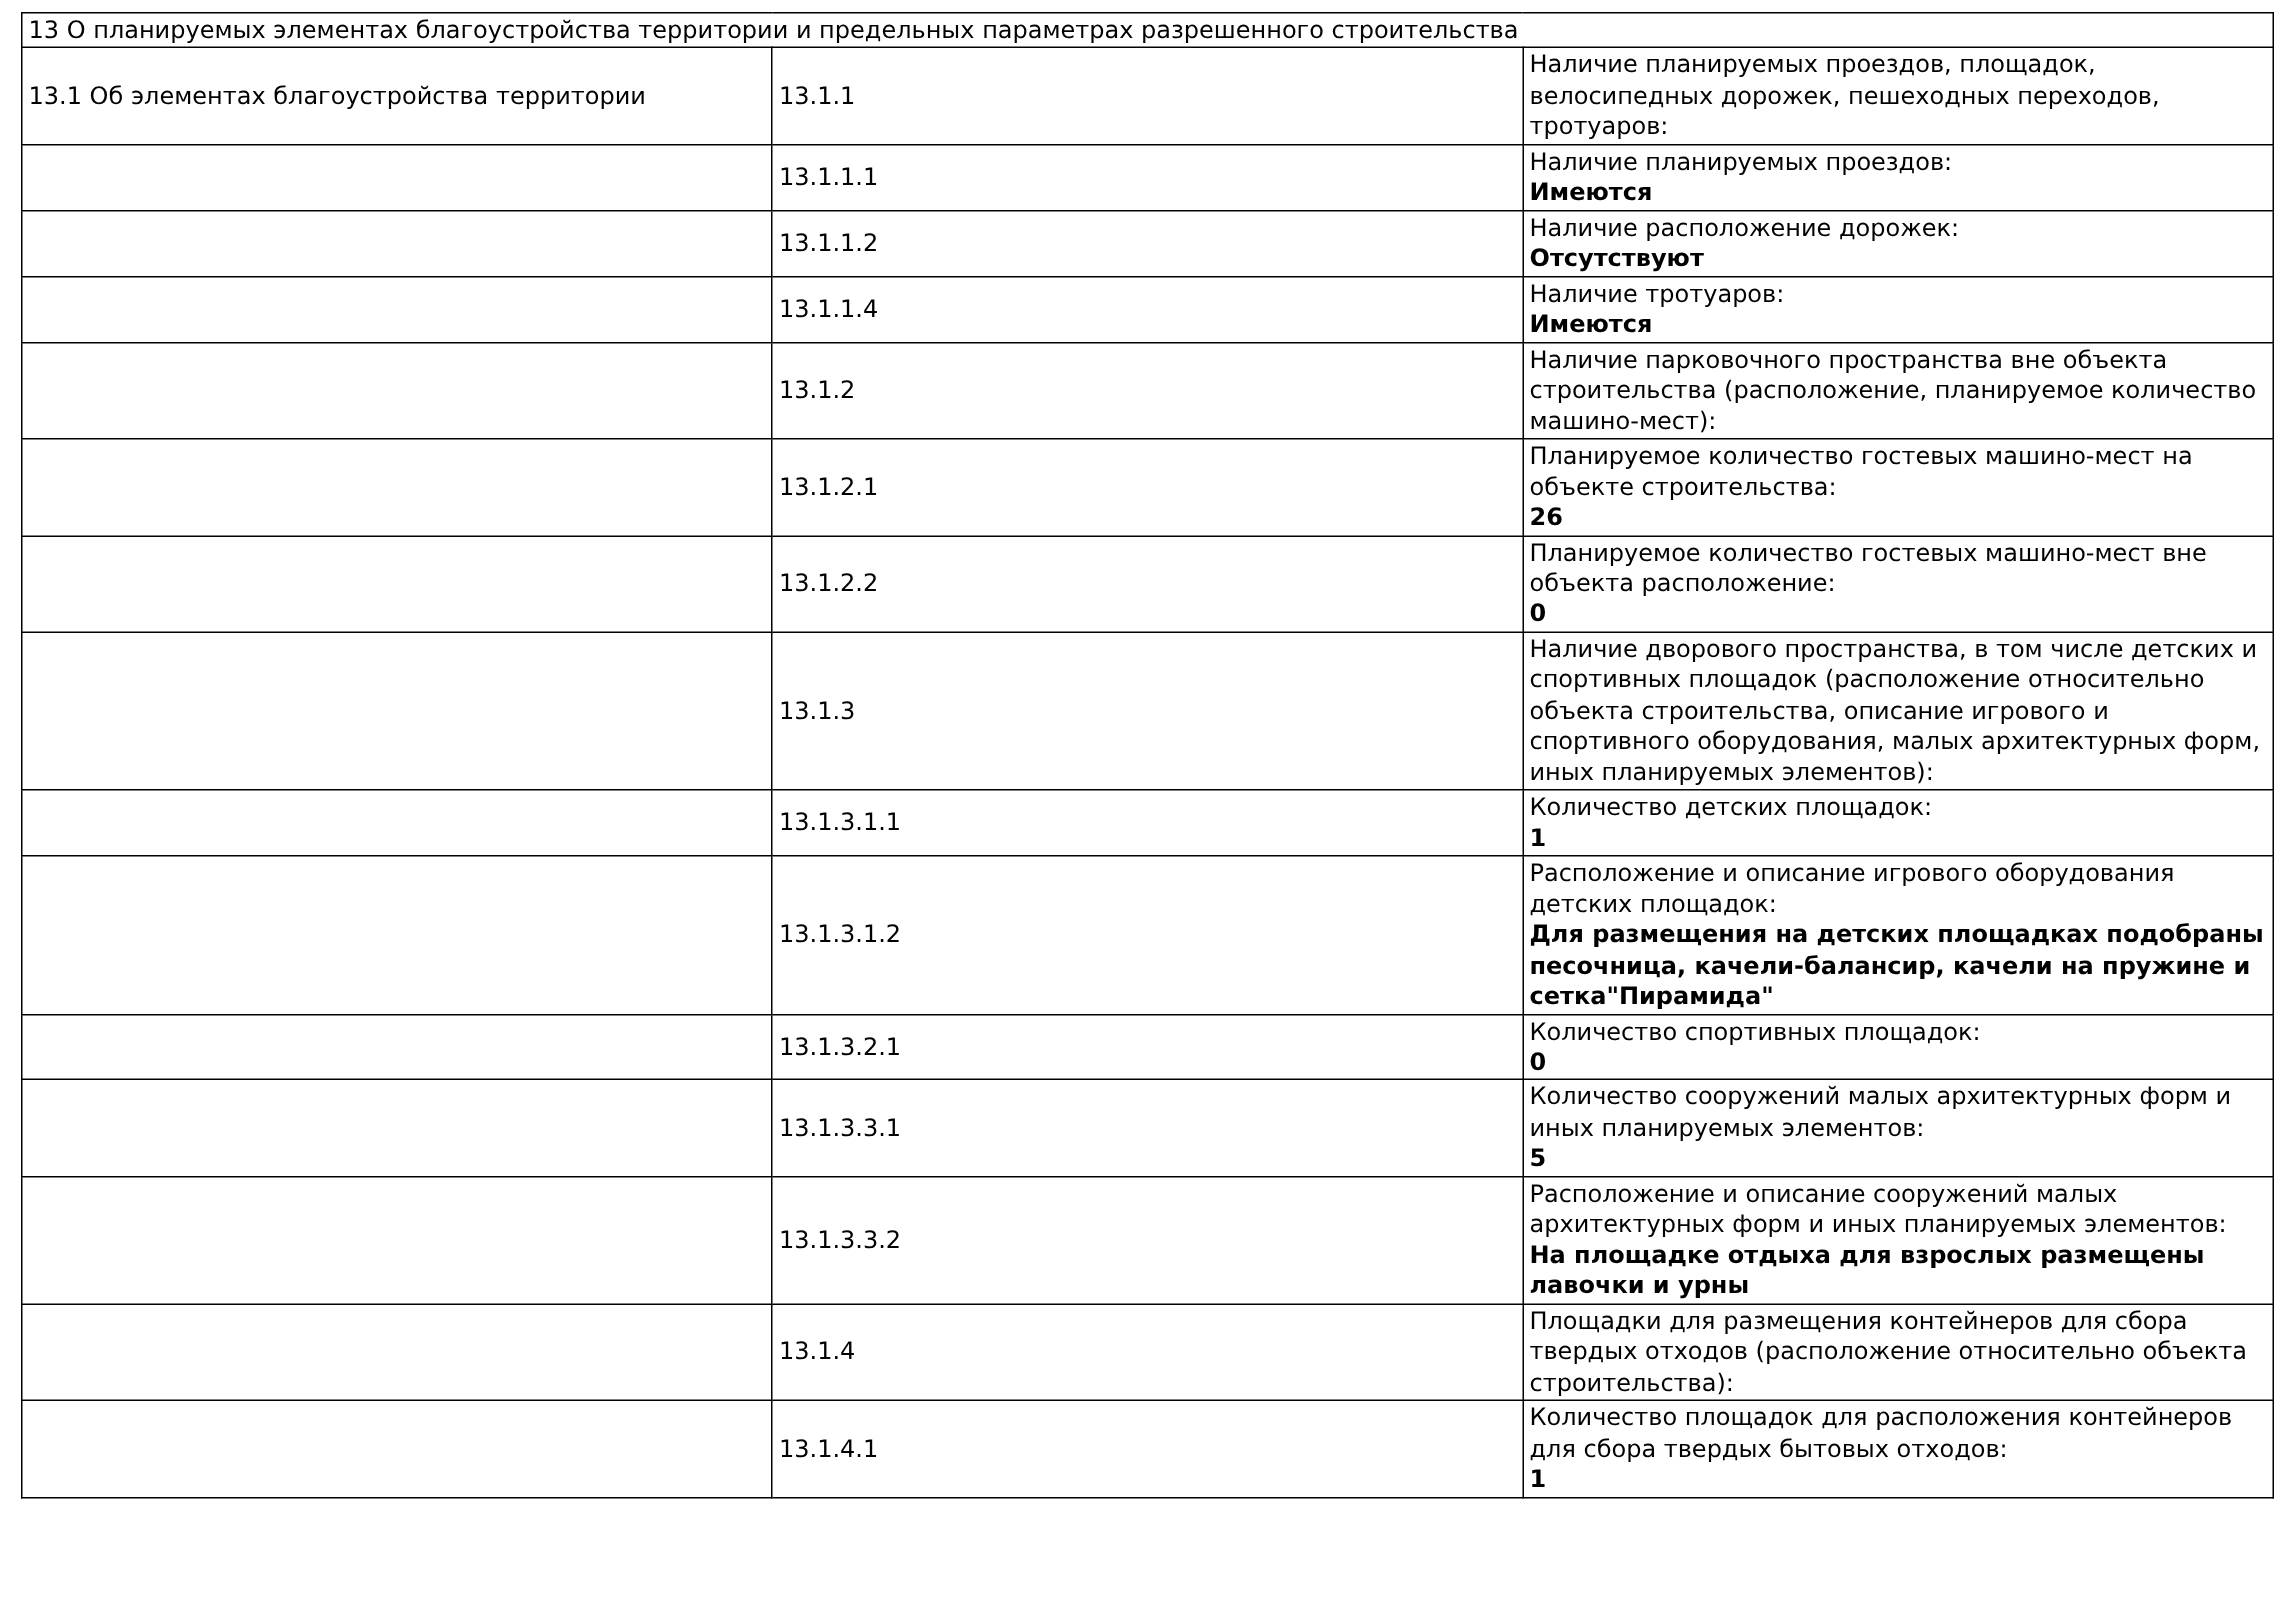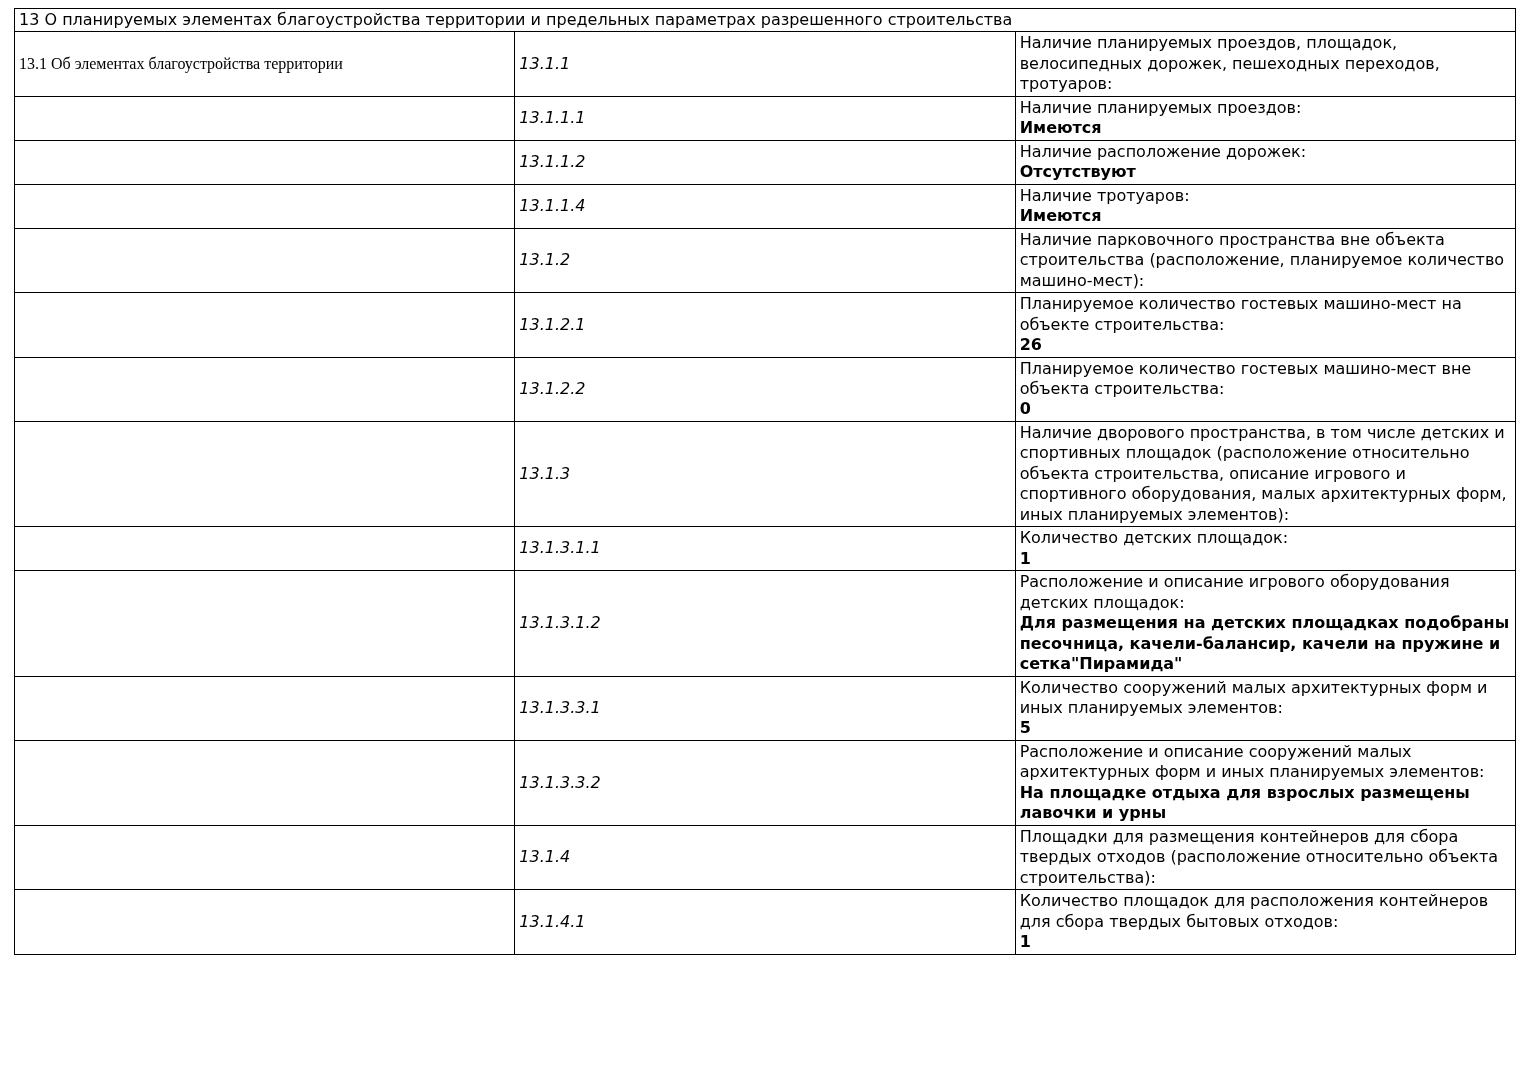--- a/index.html
+++ b/index.html
@@ -31,26 +31,24 @@
     overflow-wrap: break-word;
   }
   th.header-cell {
     text-align: left;
     font-weight: normal;
     padding: 2px 4px;
   }
   td.col-section {
     width: 370px;
     vertical-align: top;
-    font-family: Liberation Serif, serif;
   }
   td.col-code {
     width: 98px;
     vertical-align: middle;
-    font-style: italic;
   }
   td.col-content {
     vertical-align: middle;
     margin-left: 12px;
   }
   .cell-value {
     font-weight: bold;
   }
 </style>
 </head>
@@ -108,21 +106,21 @@
           <td class="col-code">13.1.2.1</td>
           <td class="col-content">
             <div class="cell-label">Планируемое количество гостевых машино-мест на объекте строительства:</div>
             <div class="cell-value">26</div>
           </td>
         </tr>
         <tr>
           <td class="col-section"></td>
           <td class="col-code">13.1.2.2</td>
           <td class="col-content">
-            <div class="cell-label">Планируемое количество гостевых машино-мест вне объекта строительства:</div>
+            <div class="cell-label">Планируемое количество гостевых машино-мест вне объекта расположение:</div>
             <div class="cell-value">0</div>
           </td>
         </tr>
         <tr>
           <td class="col-section"></td>
           <td class="col-code">13.1.3</td>
           <td class="col-content">
             <div class="cell-label">Наличие дворового пространства, в том числе детских и спортивных площадок (расположение относительно объекта строительства, описание игрового и спортивного оборудования, малых архитектурных форм, иных планируемых элементов):</div>
           </td>
         </tr>
@@ -133,20 +131,28 @@
             <div class="cell-label">Количество детских площадок:</div>
             <div class="cell-value">1</div>
           </td>
         </tr>
         <tr>
           <td class="col-section"></td>
           <td class="col-code">13.1.3.1.2</td>
           <td class="col-content">
             <div class="cell-label">Расположение и описание игрового оборудования детских площадок:</div>
             <div class="cell-value">Для размещения на детских площадках подобраны песочница, качели-балансир, качели на пружине и сетка"Пирамида"</div>
+          </td>
+        </tr>
+        <tr>
+          <td class="col-section"></td>
+          <td class="col-code">13.1.3.2.1</td>
+          <td class="col-content">
+            <div class="cell-label">Количество спортивных площадок:</div>
+            <div class="cell-value">0</div>
           </td>
         </tr>
         <tr>
           <td class="col-section"></td>
           <td class="col-code">13.1.3.3.1</td>
           <td class="col-content">
             <div class="cell-label">Количество сооружений малых архитектурных форм и иных планируемых элементов:</div>
             <div class="cell-value">5</div>
           </td>
         </tr>

